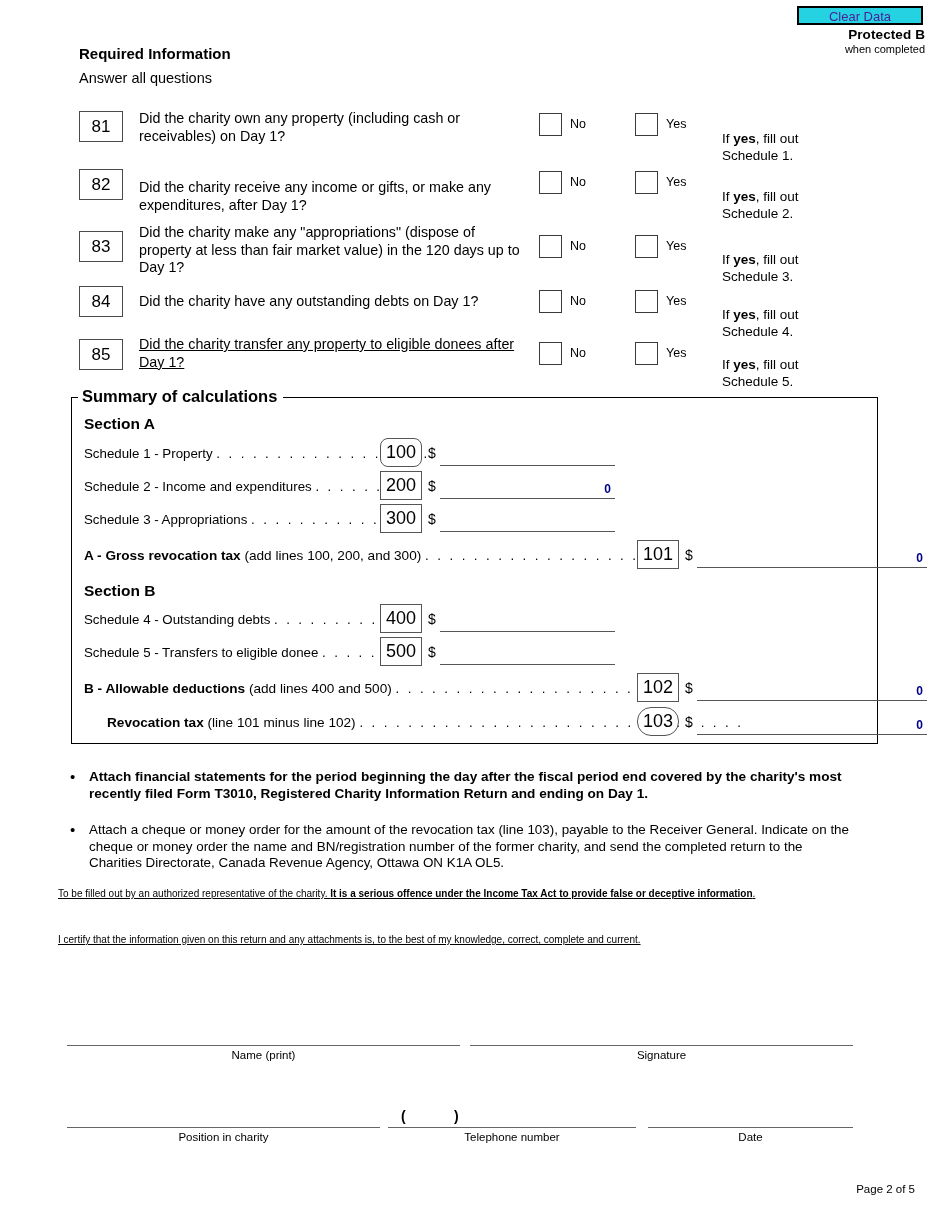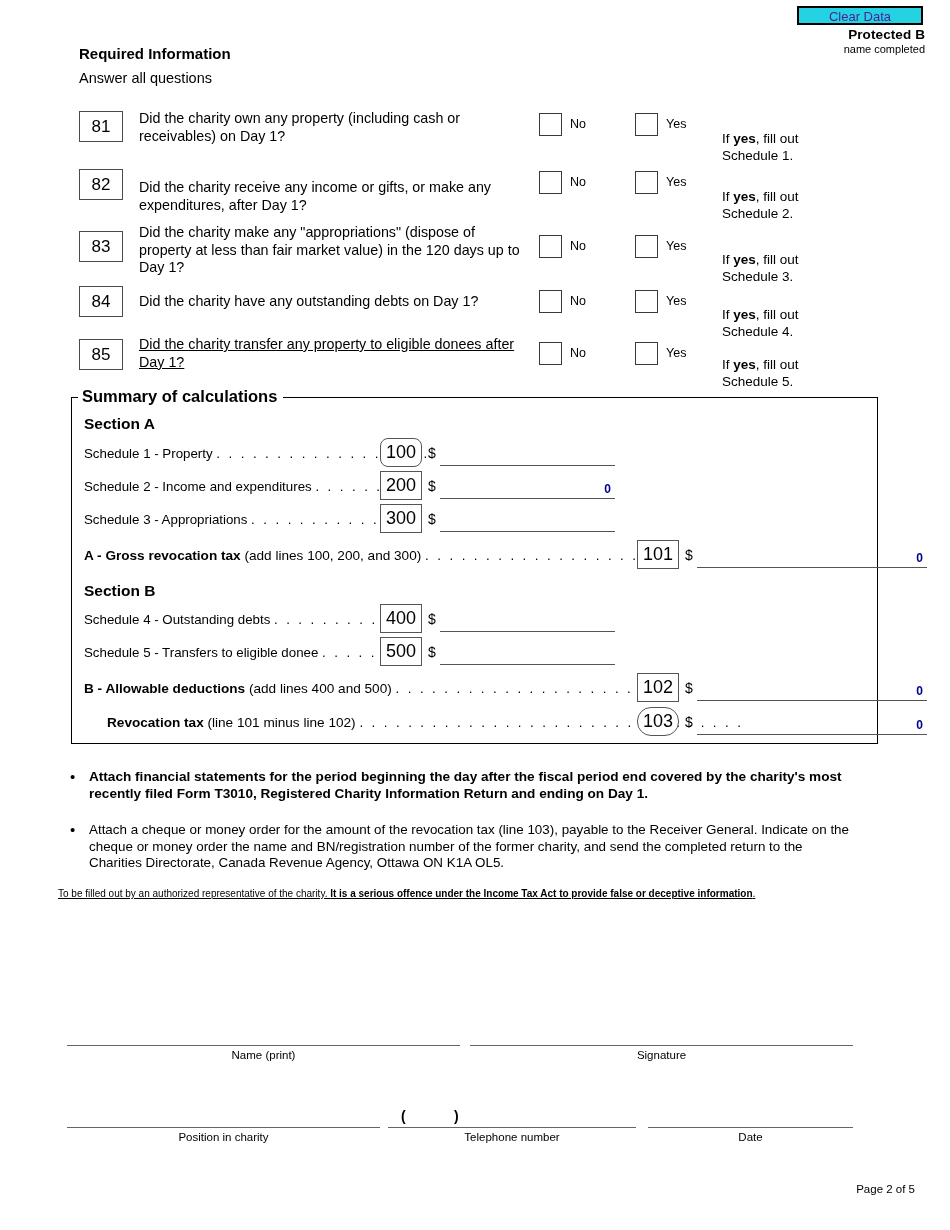--- a/index.html
+++ b/index.html
@@ -238,21 +238,21 @@
     font-size: 11.5px;
   }
 </style>
 </head>
 <body>
 
 <div id="page">
 
   <button class="clear-data-btn">Clear Data</button>
   <div class="protected-b">Protected B</div>
-  <div class="when-completed">name completed</div>
+  <div class="when-completed">when completed</div>
 
   <div class="page-title">Required Information</div>
   <div class="page-subtitle">Answer all questions</div>
 
   <div id="questions-container">
       <div class="q-numbox" style="top: 111px;">81</div>
       <div class="q-text" style="top: 110px;">Did the charity own any property (including cash or receivables) on Day 1?</div>
       <button class="cb cb-no" style="top: 113px;"></button>
       <div class="cb-label cb-label-no" style="top: 117px;">No</div>
       <button class="cb cb-yes" style="top: 113px;"></button>
@@ -340,20 +340,21 @@
   <div id="bullets-container">
       <div class="bullet-dot" style="left: 70px; top: 769px;">•</div>
       <div class="bullet-text bold" style="top: 769px;">Attach financial statements for the period beginning the day after the fiscal period end covered by the charity's most recently filed Form T3010, Registered Charity Information Return and ending on Day 1.</div>
       <div class="bullet-dot" style="left: 70px; top: 822px;">•</div>
       <div class="bullet-text" style="top: 822px;">Attach a cheque or money order for the amount of the revocation tax (line 103), payable to the Receiver General. Indicate on the cheque or money order the name and BN/registration number of the former charity, and send the completed return to the Charities Directorate, Canada Revenue Agency, Ottawa ON  K1A OL5.</div>
     </div>
 
   <div class="para" style="top:885px;">
     <span>To be filled out by an authorized representative of the charity. </span><b>It is a serious offence under the Income Tax Act to provide false or deceptive information</b><span>.</span>
   </div>
+  <div class="para" style="top:931px;">I certify that the information given on this return and any attachments is, to the best of my knowledge, correct, complete and current.</div>
 
   <div class="sigline" style="left:67px; top:1045px; width:393px;"></div>
   <div class="siglabel" style="left:67px; top:1049px; width:393px;">Name (print)</div>
 
   <div class="sigline" style="left:470px; top:1045px; width:383px;"></div>
   <div class="siglabel" style="left:470px; top:1049px; width:383px;">Signature</div>
 
   <div class="sigline" style="left:67px; top:1127px; width:313px;"></div>
   <div class="siglabel" style="left:67px; top:1131px; width:313px;">Position in charity</div>
 

